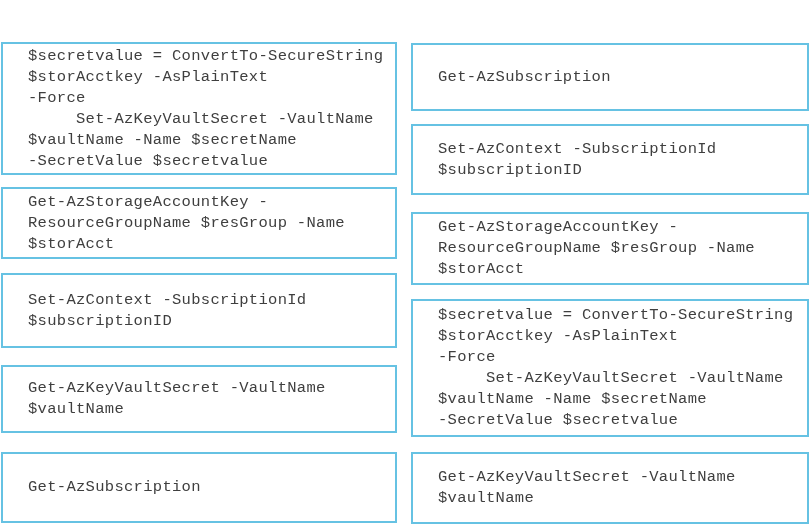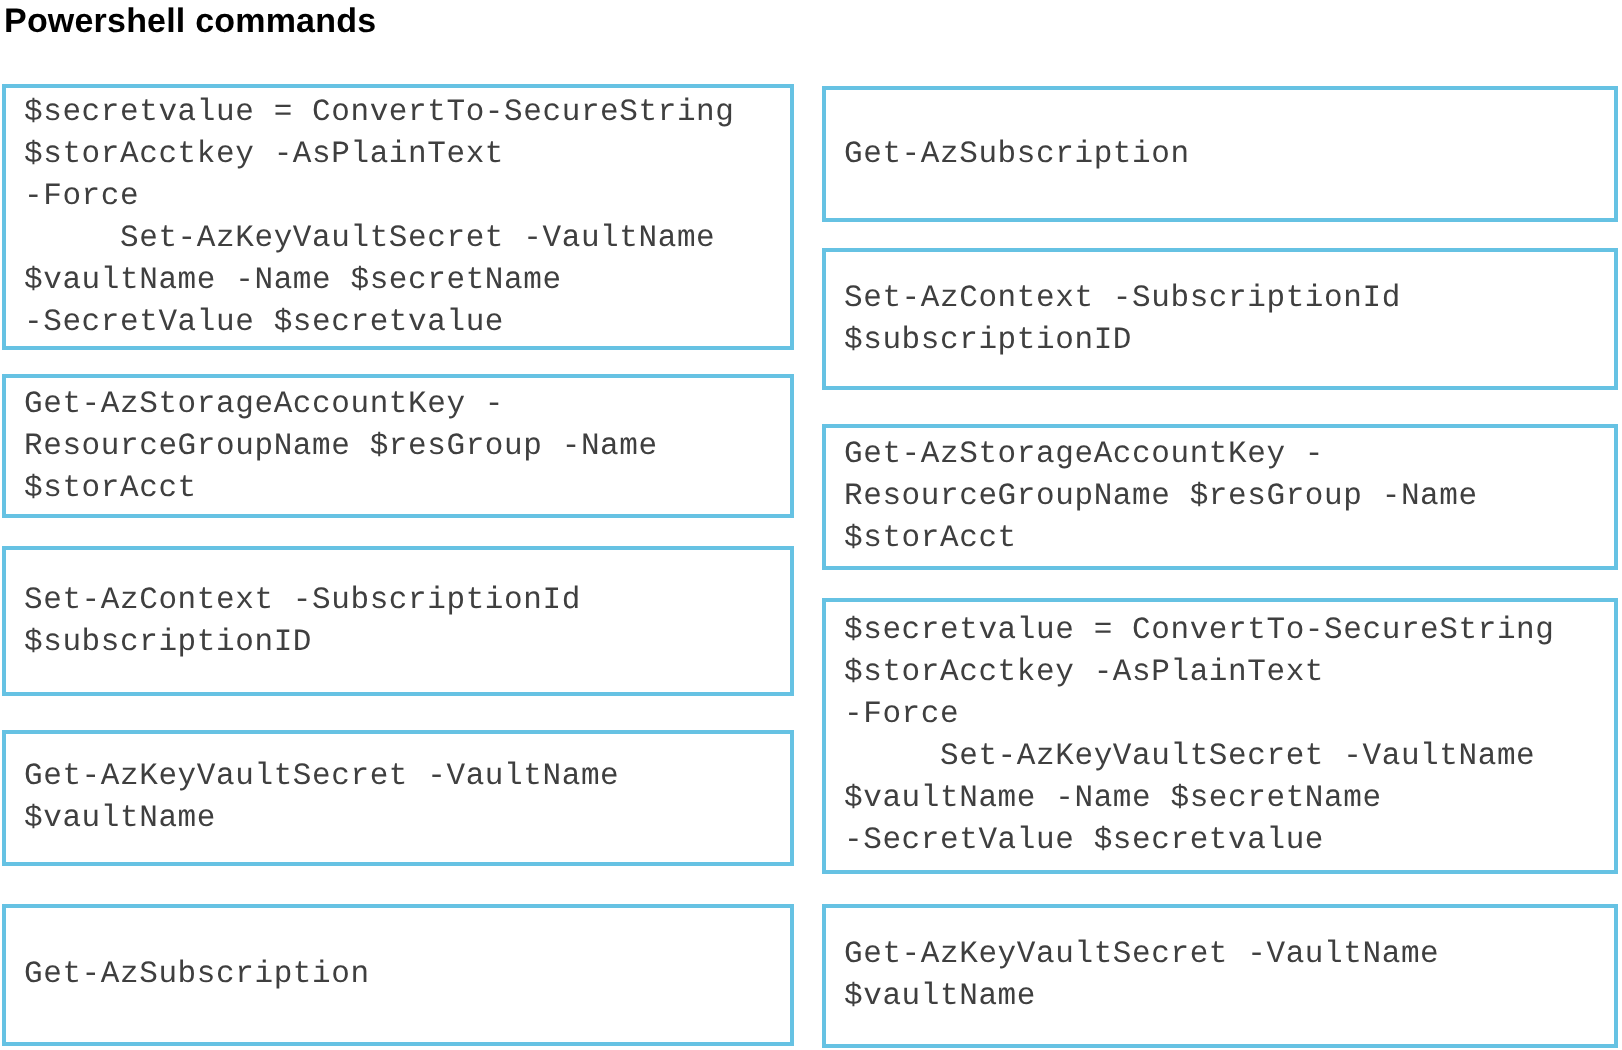--- a/index.html
+++ b/index.html
@@ -20,21 +20,21 @@
   .box{
     position:absolute;
     box-sizing:border-box;
     border:2px solid #66c2e3;
     background:#ffffff;
     display:flex;align-items:center;
     padding:0 9px;
     cursor:pointer;
   }
   .box pre{
-    margin:0;
+    margin:16px;
     font-family:"Liberation Mono", monospace;
     font-size:15.5px;line-height:21px;
     letter-spacing:0.3px;
     color:#3f3f3f;
     white-space:pre;
   }
   
   .col-left{left:1px;width:396px;}
   .l1{top:42px;height:133px;}
   .l2{top:187px;height:72px;}
@@ -47,21 +47,20 @@
   .r2{top:124px;height:71px;}
   .r3{top:212px;height:73px;}
   .r4{top:299px;height:138px;}
   .r5{top:452px;height:72px;}
 </style>
 </head>
 <body>
 
 <div class="stage">
 
-  <h2 class="col-title title-left">Powershell commands</h2>
 
 
   <div class="box col-left l1">
     <pre>$secretvalue = ConvertTo-SecureString
 $storAcctkey -AsPlainText
 -Force
      Set-AzKeyVaultSecret -VaultName
 $vaultName -Name $secretName
 -SecretValue $secretvalue</pre>
   </div>

